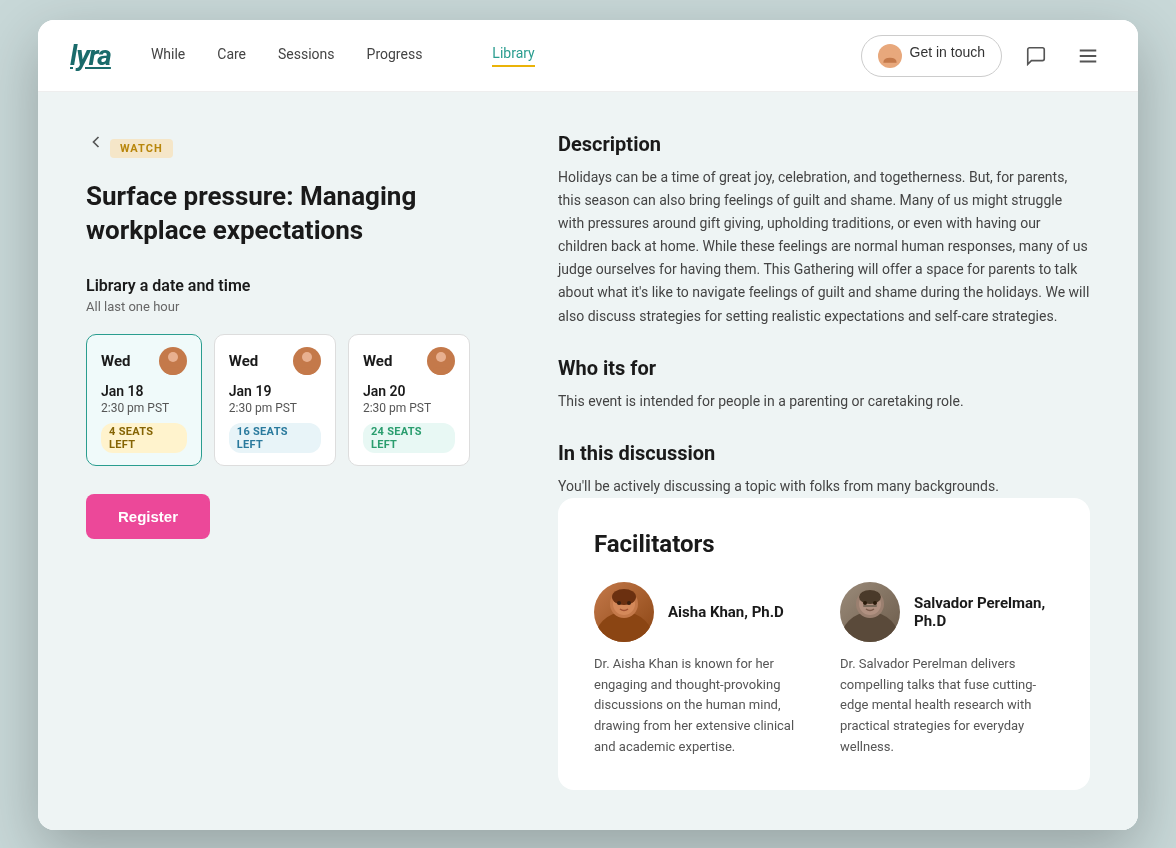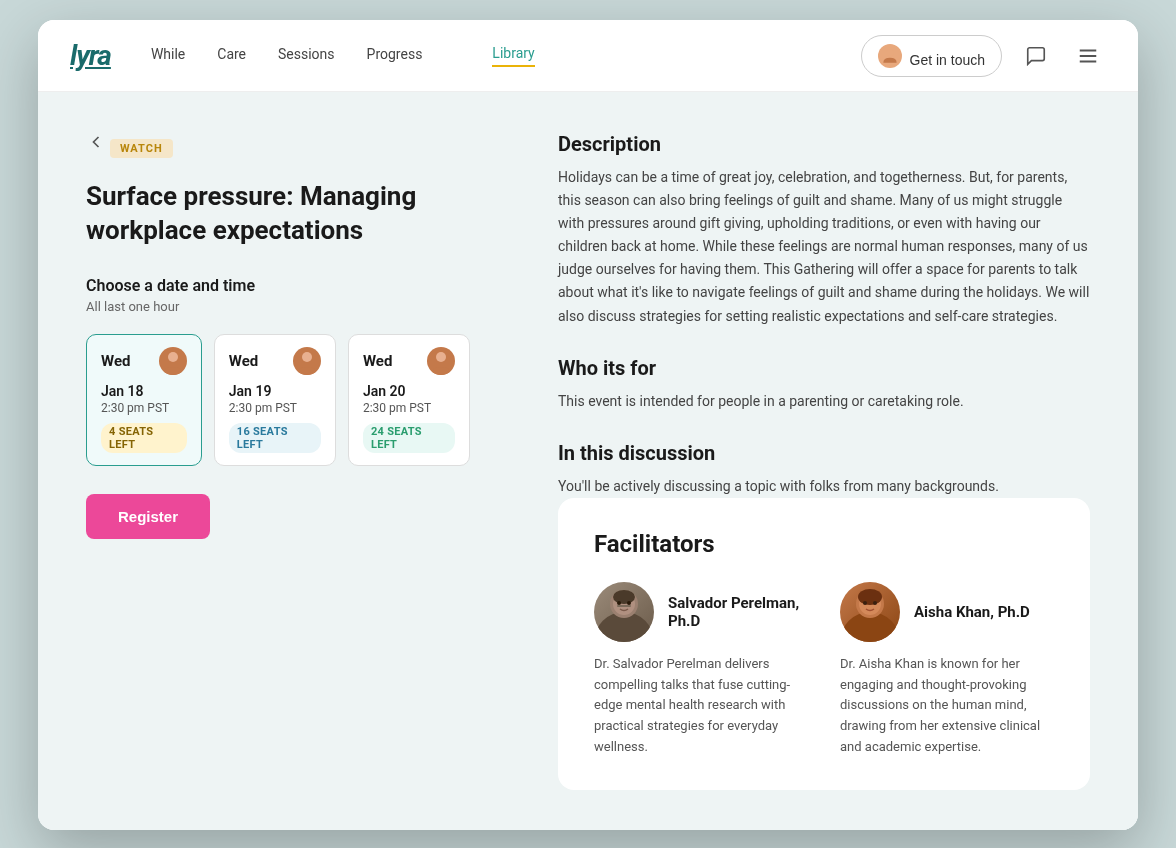--- a/index.html
+++ b/index.html
@@ -57,21 +57,21 @@
       border-bottom: 2px solid #eab308;
       margin-left: 38px;
     }
     .nav-right {
       display: flex;
       align-items: center;
       gap: 16px;
     }
     .get-in-touch-btn {
       display: flex;
-      align-items: flex-end;
+      align-items: flex-start;
       gap: 8px;
       border: 1.5px solid #ccc;
       border-radius: 24px;
       padding: 8px 16px;
       font-size: 14px;
       color: #333;
       cursor: pointer;
       background: #fff;
     }
     .avatar-small {
@@ -339,21 +339,21 @@
     <div class="left-panel">
       <div class="back-btn">
         <svg width="20" height="20" viewBox="0 0 24 24" fill="none" stroke="#555" stroke-width="2">
           <polyline points="15 18 9 12 15 6"></polyline>
         </svg>
       </div>
 
       <div class="watch-badge">WATCH</div>
       <h1 class="event-title">Surface pressure: Managing workplace expectations</h1>
 
-      <div class="choose-date-label">Choose a date and time</div>
+      <div class="choose-date-label">Library a date and time</div>
       <div class="duration-label">All last one hour</div>
 
       <div class="date-cards">
 
         <div class="date-card selected">
           <div class="date-card-header">
             <span class="date-day">Wed</span>
             <div class="date-facilitator-avatar">
               <svg viewBox="0 0 28 28" width="28" height="28">
                 <circle cx="14" cy="10" r="5" fill="#e8b090"></circle>
@@ -406,54 +406,54 @@
 
       <h2 class="section-title">Who its for</h2>
       <p class="section-text">This event is intended for people in a parenting or caretaking role.</p>
 
       <h2 class="section-title">In this discussion</h2>
       <p class="section-text" style="margin-bottom:0">You'll be actively discussing a topic with folks from many backgrounds.</p>
 
       <div class="facilitators-card">
         <h2 class="facilitators-title">Facilitators</h2>
         <div class="facilitators-grid">
+
+          <div class="facilitator-item">
+            <div class="facilitator-header">
+              <div class="facilitator-avatar aisha">
+                <svg viewBox="0 0 60 60" width="60" height="60">
+                  <circle cx="30" cy="60" r="30" fill="#8b4513"></circle>
+                  <circle cx="30" cy="22" r="14" fill="#c4794a"></circle>
+                  <circle cx="30" cy="22" r="11" fill="#d4895a"></circle>
+                  <ellipse cx="30" cy="15" rx="12" ry="8" fill="#6b3010"></ellipse>
+                  <circle cx="25" cy="21" r="2" fill="#3a2010"></circle>
+                  <circle cx="35" cy="21" r="2" fill="#3a2010"></circle>
+                  <path d="M26 27 Q30 30 34 27" stroke="#a05030" stroke-width="1.5" fill="none"></path>
+                </svg>
+              </div>
+              <span class="facilitator-name">Aisha Khan, Ph.D</span>
+            </div>
+            <p class="facilitator-bio">Dr. Aisha Khan is known for her engaging and thought-provoking discussions on the human mind, drawing from her extensive clinical and academic expertise.</p>
+          </div>
 
           <div class="facilitator-item">
             <div class="facilitator-header">
               <div class="facilitator-avatar salvador">
                 <svg viewBox="0 0 60 60" width="60" height="60">
                   <circle cx="30" cy="60" r="30" fill="#5a4a3a"></circle>
                   <circle cx="30" cy="22" r="14" fill="#9b8070"></circle>
                   <circle cx="30" cy="22" r="11" fill="#b09080"></circle>
                   <ellipse cx="30" cy="15" rx="11" ry="7" fill="#4a3a2a"></ellipse>
                   <circle cx="25" cy="21" r="2" fill="#2a1a0a"></circle>
                   <circle cx="35" cy="21" r="2" fill="#2a1a0a"></circle>
                   <rect x="23" y="23" width="14" height="2" rx="1" fill="#7a6a5a"></rect>
                   <path d="M26 27 Q30 30 34 27" stroke="#7a5a4a" stroke-width="1.5" fill="none"></path>
                 </svg>
               </div>
               <span class="facilitator-name">Salvador Perelman, Ph.D</span>
             </div>
             <p class="facilitator-bio">Dr. Salvador Perelman delivers compelling talks that fuse cutting-edge mental health research with practical strategies for everyday wellness.</p>
           </div>
-
-          <div class="facilitator-item">
-            <div class="facilitator-header">
-              <div class="facilitator-avatar aisha">
-                <svg viewBox="0 0 60 60" width="60" height="60">
-                  <circle cx="30" cy="60" r="30" fill="#8b4513"></circle>
-                  <circle cx="30" cy="22" r="14" fill="#c4794a"></circle>
-                  <circle cx="30" cy="22" r="11" fill="#d4895a"></circle>
-                  <ellipse cx="30" cy="15" rx="12" ry="8" fill="#6b3010"></ellipse>
-                  <circle cx="25" cy="21" r="2" fill="#3a2010"></circle>
-                  <circle cx="35" cy="21" r="2" fill="#3a2010"></circle>
-                  <path d="M26 27 Q30 30 34 27" stroke="#a05030" stroke-width="1.5" fill="none"></path>
-                </svg>
-              </div>
-              <span class="facilitator-name">Aisha Khan, Ph.D</span>
-            </div>
-            <p class="facilitator-bio">Dr. Aisha Khan is known for her engaging and thought-provoking discussions on the human mind, drawing from her extensive clinical and academic expertise.</p>
-          </div>
         </div>
       </div>
     </div>
   </div>
 </div>
 
 </body></html>

